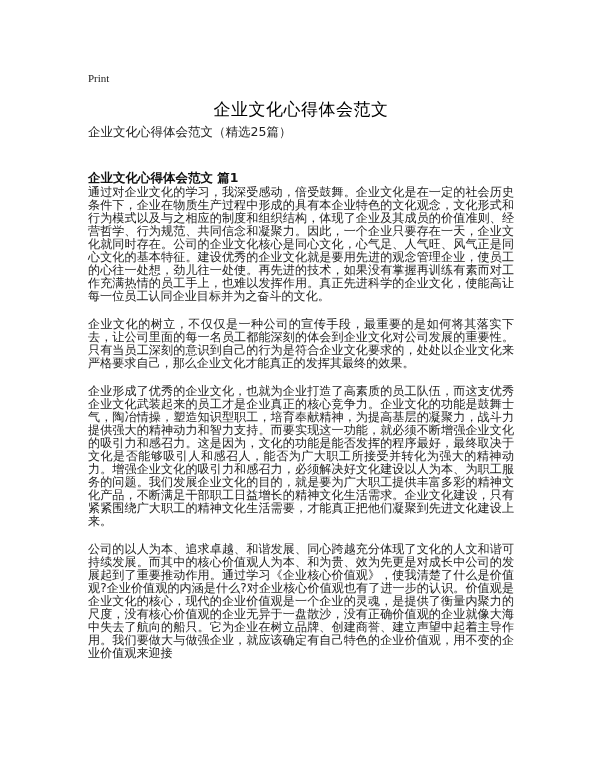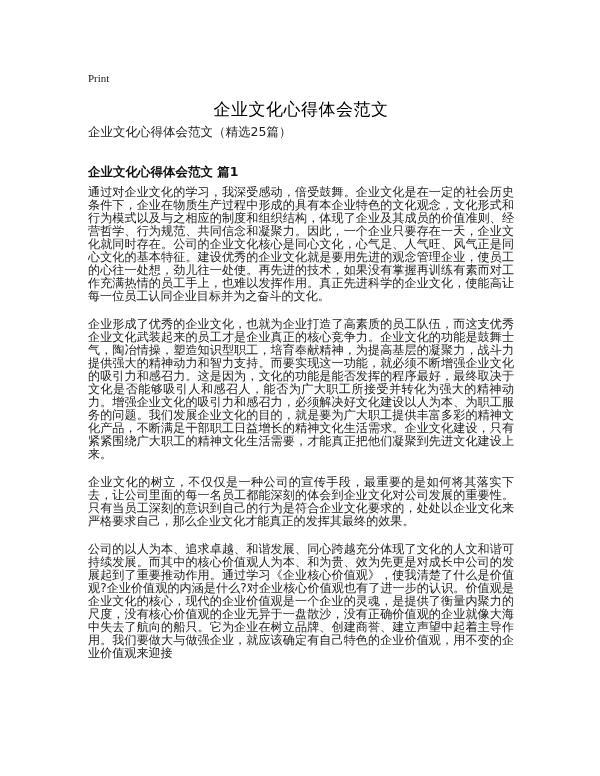--- a/index.html
+++ b/index.html
@@ -44,21 +44,21 @@
     }
     .doc-subtitle {
       position: absolute;
       top: 124px;
       left: 0;
       font-size: 12.5px;
       color: #222;
     }
     .section-heading {
       position: absolute;
-      top: 164px;
+      top: 170px;
       left: 0;
       font-size: 12.5px;
       font-weight: bold;
       color: #111;
       margin: 0;
     }
     .body-text {
       position: absolute;
       top: 186px;
       left: 0;
@@ -80,17 +80,17 @@
   <div class="print-label">Print</div>
 
   <h1 class="doc-title">企业文化心得体会范文</h1>
 
   <div class="doc-subtitle">企业文化心得体会范文（精选25篇）</div>
 
   <h2 class="section-heading">企业文化心得体会范文 篇1</h2>
 
   <div class="body-text">
     <p class="para">通过对企业文化的学习，我深受感动，倍受鼓舞。企业文化是在一定的社会历史条件下，企业在物质生产过程中形成的具有本企业特色的文化观念，文化形式和行为模式以及与之相应的制度和组织结构，体现了企业及其成员的价值准则、经营哲学、行为规范、共同信念和凝聚力。因此，一个企业只要存在一天，企业文化就同时存在。公司的企业文化核心是同心文化，心气足、人气旺、风气正是同心文化的基本特征。建设优秀的企业文化就是要用先进的观念管理企业，使员工的心往一处想，劲儿往一处使。再先进的技术，如果没有掌握再训练有素而对工作充满热情的员工手上，也难以发挥作用。真正先进科学的企业文化，使能高让每一位员工认同企业目标并为之奋斗的文化。</p>
+    <p class="para">企业文化的树立，不仅仅是一种公司的宣传手段，最重要的是如何将其落实下去，让公司里面的每一名员工都能深刻的体会到企业文化对公司发展的重要性。只有当员工深刻的意识到自己的行为是符合企业文化要求的，处处以企业文化来严格要求自己，那么企业文化才能真正的发挥其最终的效果。</p>
     <p class="para">企业形成了优秀的企业文化，也就为企业打造了高素质的员工队伍，而这支优秀企业文化武装起来的员工才是企业真正的核心竞争力。企业文化的功能是鼓舞士气，陶冶情操，塑造知识型职工，培育奉献精神，为提高基层的凝聚力，战斗力提供强大的精神动力和智力支持。而要实现这一功能，就必须不断增强企业文化的吸引力和感召力。这是因为，文化的功能是能否发挥的程序最好，最终取决于文化是否能够吸引人和感召人，能否为广大职工所接受并转化为强大的精神动力。增强企业文化的吸引力和感召力，必须解决好文化建设以人为本、为职工服务的问题。我们发展企业文化的目的，就是要为广大职工提供丰富多彩的精神文化产品，不断满足干部职工日益增长的精神文化生活需求。企业文化建设，只有紧紧围绕广大职工的精神文化生活需要，才能真正把他们凝聚到先进文化建设上来。</p>
-    <p class="para">企业文化的树立，不仅仅是一种公司的宣传手段，最重要的是如何将其落实下去，让公司里面的每一名员工都能深刻的体会到企业文化对公司发展的重要性。只有当员工深刻的意识到自己的行为是符合企业文化要求的，处处以企业文化来严格要求自己，那么企业文化才能真正的发挥其最终的效果。</p>
     <p class="para">公司的以人为本、追求卓越、和谐发展、同心跨越充分体现了文化的人文和谐可持续发展。而其中的核心价值观人为本、和为贵、效为先更是对成长中公司的发展起到了重要推动作用。通过学习《企业核心价值观》，使我清楚了什么是价值观?企业价值观的内涵是什么?对企业核心价值观也有了进一步的认识。价值观是企业文化的核心，现代的企业价值观是一个企业的灵魂，是提供了衡量内聚力的尺度，没有核心价值观的企业无异于一盘散沙，没有正确价值观的企业就像大海中失去了航向的船只。它为企业在树立品牌、创建商誉、建立声望中起着主导作用。我们要做大与做强企业，就应该确定有自己特色的企业价值观，用不变的企业价值观来迎接</p>
   </div>
 </div>
 
 </body></html>

